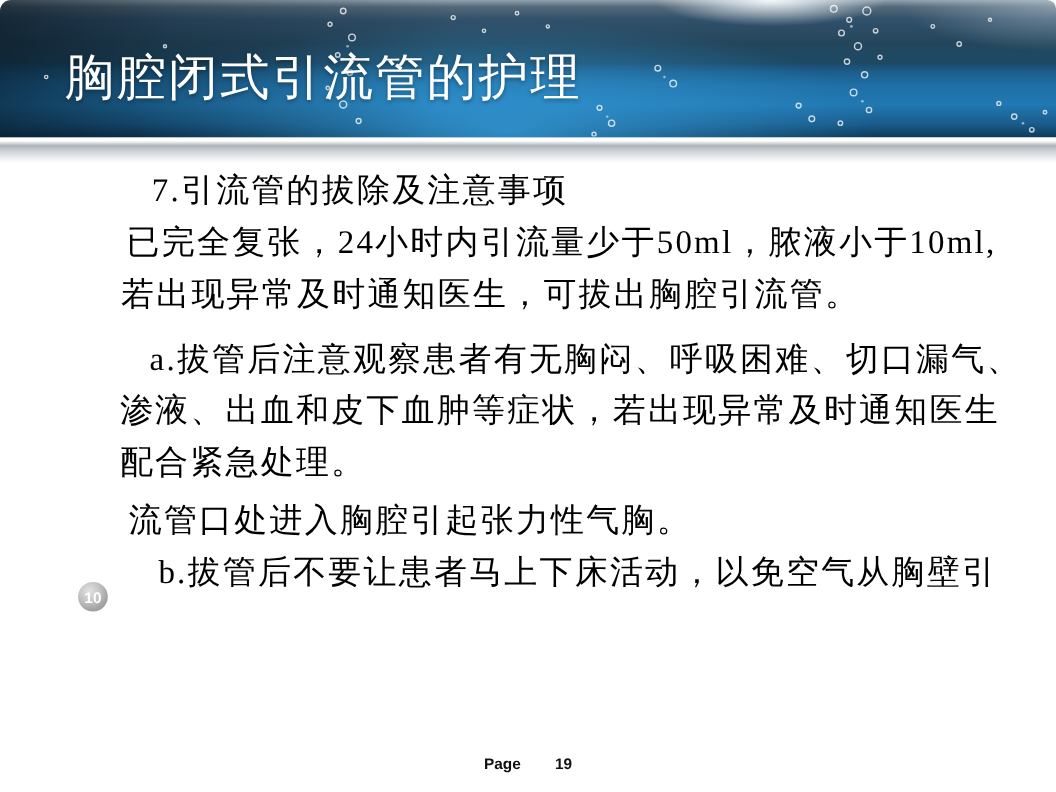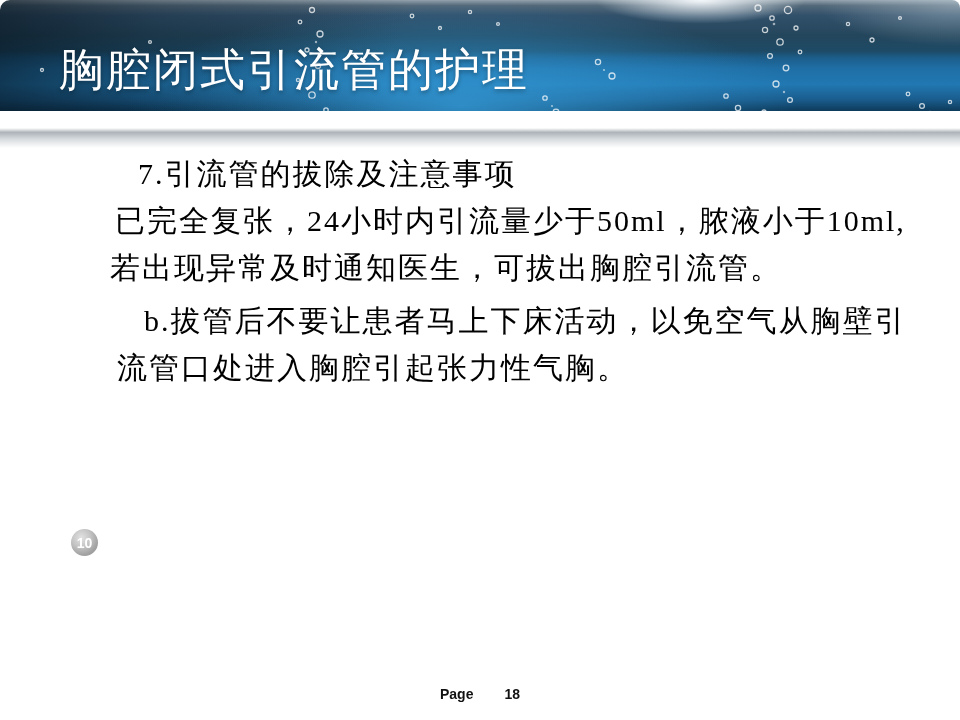--- a/index.html
+++ b/index.html
@@ -6,21 +6,21 @@
   .slide{
     position:relative;
     width:960px;height:720px;
     background:#ffffff;
     overflow:hidden;
     font-family:"Liberation Serif","DejaVu Serif",serif;
   }
 
   
   .header{
-    position:absolute;left:0;top:0;width:960px;height:111px;
+    position:absolute;left:0;top:0;width:960px;height:125px;
     border-radius:10px 8px 0 0;
     background:
       radial-gradient(ellipse 150px 34px at 73% 0%, rgba(248,252,255,0.95), rgba(248,252,255,0) 70%),
       radial-gradient(ellipse 200px 60px at 100% 4%, rgba(200,215,225,0.45), rgba(200,215,225,0) 70%),
       linear-gradient(100deg, rgba(6,18,28,0.65) 0%, rgba(6,18,28,0.30) 16%, rgba(255,255,255,0) 42%),
       radial-gradient(ellipse 430px 130px at 48% 95%, rgba(52,152,212,0.85), rgba(52,152,212,0) 78%),
       linear-gradient(to bottom,
         #93a2ad 0%, #53697a 5%, #31506a 14%, #24465c 32%, #1d4a66 46%,
         #1c5d8a 52%, #1f6fa6 62%, #2178b2 76%, #1a5c8c 90%, #0d3a5a 100%);
   }
@@ -142,29 +142,34 @@
   </div>
   <div class="header-shadow"></div>
 
   <div class="content">
     <div class="section-heading">7.引流管的拔除及注意事项</div>
     <div id="paragraphs">
         <div class="para para-0">
           <div class="text-line" style="padding-left: 15px;">已完全复张，24小时内引流量少于50ml，脓液小于10ml,</div>
           <div class="text-line" style="padding-left: 10px;">若出现异常及时通知医生，可拔出胸腔引流管。</div>
         </div>
+        <div class="para para-1">
+          <div class="text-line" style="padding-left: 36px;">a.拔管后注意观察患者有无胸闷、呼吸困难、切口漏气、</div>
+          <div class="text-line" style="padding-left: 9px;">渗液、出血和皮下血肿等症状，若出现异常及时通知医生</div>
+          <div class="text-line" style="padding-left: 9px;">配合紧急处理。</div>
+        </div>
         <div class="para para-2">
+          <div class="text-line" style="padding-left: 17px;">流管口处进入胸腔引起张力性气胸。</div>
           <div class="text-line" style="padding-left: 44px;">b.拔管后不要让患者马上下床活动，以免空气从胸壁引</div>
-          <div class="text-line" style="padding-left: 17px;">流管口处进入胸腔引起张力性气胸。</div>
         </div>
       </div>
   </div>
 
   <div class="bullet-sphere">
     <span>10</span>
   </div>
 
   <div class="footer">
     <span>Page</span>
-    <span>18</span>
+    <span>19</span>
   </div>
 
 </div>
 
 </body></html>

